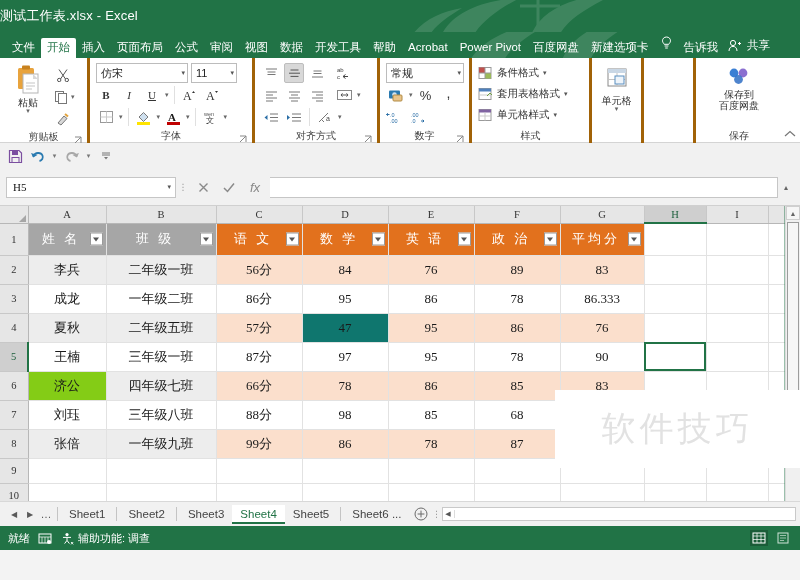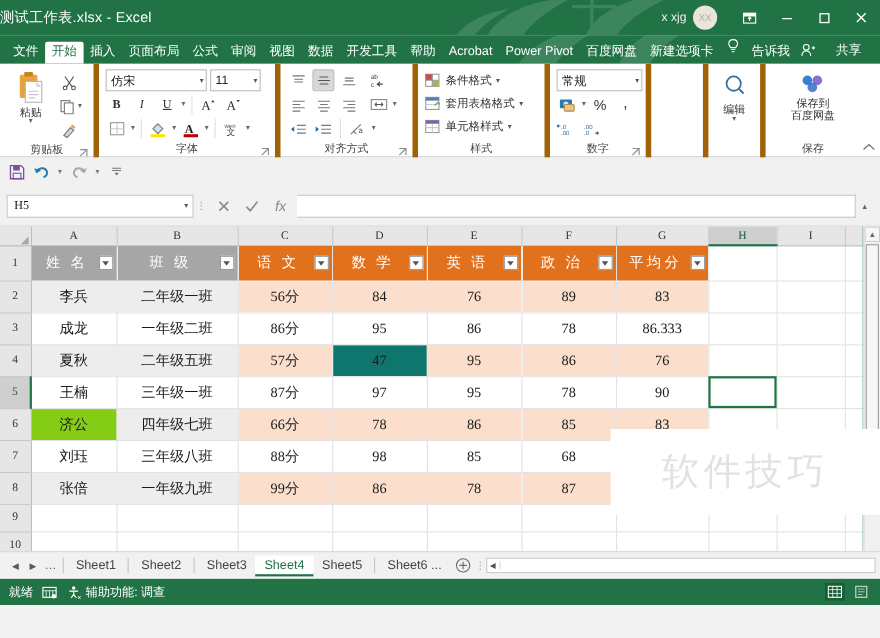--- a/index.html
+++ b/index.html
@@ -39,30 +39,30 @@
     padding-left: 6px; position: relative; overflow: hidden;
   }
   .rt-leaf { position: absolute; top: -18px; right: 120px; width: 230px; height: 46px;
     opacity: .13; pointer-events: none; }
   .rtab {
     color: #fff; font-size: 11.5px; padding: 4px 6px 5px 6px; white-space: nowrap;
     line-height: 1; z-index: 2;
   }
   .rtab.active { background: #fff; color: #217346; border-radius: 2px 2px 0 0; }
   .rtab-icon { z-index: 2; color: #fff; padding: 2px 6px 4px; }
-  .share-tab { display: flex; align-items: center; gap: 18px; z-index: 2;
+  .share-tab { display: flex; align-items: center; gap: 5px; z-index: 2;
     color: #fff; font-size: 11.5px; padding: 4px 8px 5px 4px; }
 
   
   .ribbon {
     height: 85px; background: #fff; border-bottom: 1px solid #d4d4d4;
     display: flex; position: relative;
   }
   .rgroup { position: relative; height: 85px; display: flex; flex-direction: column;
-    border-right: 5px solid #a16207; }
+    border-right: 3px solid #a16207; }
   .rgroup-body { flex: 1; display: flex; align-items: flex-start; padding: 4px 5px 0; }
   .rgroup-label { height: 15px; font-size: 10px; color: #444; text-align: center;
     line-height: 15px; position: relative; }
   .dlg-launcher { position: absolute; right: 4px; bottom: 1px; width: 9px; height: 9px;
     color: #888; }
   .big-btn { display: flex; flex-direction: column; align-items: center; width: 46px;
     font-size: 10px; color: #333; padding-top: 2px; }
   .big-btn .lbl { margin-top: 1px; line-height: 11px; text-align: center; }
   .caret { font-size: 7px; color: #666; line-height: 6px; }
   .small-row { display: flex; align-items: center; gap: 3px; height: 22px; }
@@ -186,46 +186,20 @@
 <div id="app">
 
   <div class="titlebar">
     <svg class="tb-leaf" viewBox="0 0 240 44">
       <path d="M30 44 C40 20 70 6 110 4 C90 14 70 28 62 44 Z" fill="#ffffff"></path>
       <path d="M120 44 C128 18 160 2 205 0 C180 12 155 26 148 44 Z" fill="#ffffff"></path>
       <path d="M128 0 L128 44 M110 12 L150 12" stroke="#ffffff" stroke-width="3" fill="none"></path>
       <path d="M0 44 C12 26 30 18 52 14 C36 24 24 32 18 44 Z" fill="#ffffff"></path>
     </svg>
     <div class="title-text">测试工作表.xlsx  -  Excel</div>
-    <div class="tb-right">
-      <span class="acct-name">x xjg</span>
-      <span class="avatar">XX</span>
-      <span class="winbtn">
-        <svg width="13" height="13" viewBox="0 0 13 13">
-            <rect x="1" y="2" width="11" height="9" fill="none" stroke="#fff"></rect>
-            <rect x="1" y="2" width="11" height="3" fill="#fff"></rect>
-            <path d="M6.5 5.5 L6.5 9 M5 7.2 L6.5 5.6 L8 7.2" stroke="#fff" fill="none"></path>
-          </svg>
-      </span>
-      <span class="winbtn">
-        <svg width="13" height="13" viewBox="0 0 13 13">
-            <path d="M2 7 H11" stroke="#fff" stroke-width="1.2"></path>
-          </svg>
-      </span>
-      <span class="winbtn">
-        <svg width="13" height="13" viewBox="0 0 13 13">
-            <rect x="2.5" y="2.5" width="8" height="8" fill="none" stroke="#fff" stroke-width="1.2"></rect>
-          </svg>
-      </span>
-      <span class="winbtn close">
-        <svg width="14" height="14" viewBox="0 0 14 14">
-            <path d="M3 3 L11 11 M11 3 L3 11" stroke="#fff" stroke-width="1.3"></path>
-          </svg>
-      </span>
-    </div>
   </div>
 
   <div class="ribbon-tabs">
     <svg class="rt-leaf" viewBox="0 0 230 46">
       <path d="M20 46 C34 24 66 10 104 8 C82 18 62 32 54 46 Z" fill="#ffffff"></path>
       <path d="M112 46 C122 20 154 4 196 2 C172 14 148 28 140 46 Z" fill="#ffffff"></path>
     </svg>
     <div class="rtab">文件</div>
     <div class="rtab active">开始</div>
     <div class="rtab">插入</div>
@@ -465,20 +439,68 @@
         <span>对齐方式</span>
         <span class="dlg-launcher">
           <svg width="9" height="9" viewBox="0 0 9 9">
               <path d="M1 1 H7 V7" fill="none" stroke="#888"></path>
               <path d="M1 7 L7 1" stroke="#888"></path>
             </svg>
         </span>
       </div>
     </div>
 
+    <div class="rgroup" style="width:92px">
+      <div class="rgroup-body" style="flex-direction:column;padding:4px 6px 0">
+        <div class="small-row">
+          <div class="combo" style="width:78px">
+            <span class="cv">常规</span>
+            <span class="cc">▾</span>
+          </div>
+        </div>
+        <div class="small-row">
+          <span class="sb">
+            <svg width="16" height="14" viewBox="0 0 16 14">
+                <rect x="1" y="2.5" width="11" height="8" rx="1" fill="#2a7ab0"></rect>
+                <circle cx="6.5" cy="6.5" r="2.3" fill="#cfe3f2"></circle>
+                <rect x="5" y="7" width="9" height="6" rx="1" fill="#e8c48a" stroke="#b28b45"></rect>
+              </svg>
+          </span>
+          <span class="caret">▾</span>
+          <span class="sb" style="font-size:13px;color:#333">%</span>
+          <span class="sb" style="font-size:14px;color:#333;padding-bottom:5px">,</span>
+        </div>
+        <div class="small-row">
+          <span class="sb">
+            <svg width="20" height="14" viewBox="0 0 20 14">
+                <text x="4" y="7" font-size="5.5" font-family="Liberation Sans, sans-serif" fill="#2a6ea6">.0</text>
+                <text x="4" y="13" font-size="5.5" font-family="Liberation Sans, sans-serif" fill="#2a6ea6">.00</text>
+                <path d="M3.5 4.5 L0.5 4.5 M1.8 3.2 L0.5 4.5 L1.8 5.8" stroke="#2a6ea6" fill="none"></path>
+              </svg>
+          </span>
+          <span class="sb">
+            <svg width="20" height="14" viewBox="0 0 20 14">
+                <text x="2" y="7" font-size="5.5" font-family="Liberation Sans, sans-serif" fill="#2a6ea6">.00</text>
+                <text x="2" y="13" font-size="5.5" font-family="Liberation Sans, sans-serif" fill="#2a6ea6">.0</text>
+                <path d="M12 11 L15 11 M13.7 9.7 L15 11 L13.7 12.3" stroke="#2a6ea6" fill="none"></path>
+              </svg>
+          </span>
+        </div>
+      </div>
+      <div class="rgroup-label">
+        <span>数字</span>
+        <span class="dlg-launcher">
+          <svg width="9" height="9" viewBox="0 0 9 9">
+              <path d="M1 1 H7 V7" fill="none" stroke="#888"></path>
+              <path d="M1 7 L7 1" stroke="#888"></path>
+            </svg>
+        </span>
+      </div>
+    </div>
+
     <div class="rgroup" style="width:120px">
       <div class="rgroup-body" style="flex-direction:column;padding:4px 4px 0">
         <div class="menu-item">
           <span class="ico">
             <svg width="15" height="14" viewBox="0 0 15 14">
                 <rect x="1" y="1.5" width="12" height="11" fill="#fff" stroke="#9a9a9a"></rect>
                 <rect x="1" y="1.5" width="6" height="5.5" fill="#c0504d"></rect>
                 <rect x="7" y="7" width="6" height="5.5" fill="#9bbb59"></rect>
                 <path d="M7 1.5 V12.5 M1 7 H13" stroke="#9a9a9a"></path>
               </svg>
@@ -506,85 +528,39 @@
                 <path d="M1 8 H13 M7 4.5 V12.5" stroke="#c9c9c9"></path>
               </svg>
           </span>
           <span>单元格样式</span>
           <span class="mi-caret">▾</span>
         </div>
       </div>
       <div class="rgroup-label">样式</div>
     </div>
 
-    <div class="rgroup" style="width:92px">
-      <div class="rgroup-body" style="flex-direction:column;padding:4px 6px 0">
-        <div class="small-row">
-          <div class="combo" style="width:78px">
-            <span class="cv">常规</span>
-            <span class="cc">▾</span>
-          </div>
-        </div>
-        <div class="small-row">
-          <span class="sb">
-            <svg width="16" height="14" viewBox="0 0 16 14">
-                <rect x="1" y="2.5" width="11" height="8" rx="1" fill="#2a7ab0"></rect>
-                <circle cx="6.5" cy="6.5" r="2.3" fill="#cfe3f2"></circle>
-                <rect x="5" y="7" width="9" height="6" rx="1" fill="#e8c48a" stroke="#b28b45"></rect>
-              </svg>
-          </span>
-          <span class="caret">▾</span>
-          <span class="sb" style="font-size:13px;color:#333">%</span>
-          <span class="sb" style="font-size:14px;color:#333;padding-bottom:5px">,</span>
-        </div>
-        <div class="small-row">
-          <span class="sb">
-            <svg width="20" height="14" viewBox="0 0 20 14">
-                <text x="4" y="7" font-size="5.5" font-family="Liberation Sans, sans-serif" fill="#2a6ea6">.0</text>
-                <text x="4" y="13" font-size="5.5" font-family="Liberation Sans, sans-serif" fill="#2a6ea6">.00</text>
-                <path d="M3.5 4.5 L0.5 4.5 M1.8 3.2 L0.5 4.5 L1.8 5.8" stroke="#2a6ea6" fill="none"></path>
-              </svg>
-          </span>
-          <span class="sb">
-            <svg width="20" height="14" viewBox="0 0 20 14">
-                <text x="2" y="7" font-size="5.5" font-family="Liberation Sans, sans-serif" fill="#2a6ea6">.00</text>
-                <text x="2" y="13" font-size="5.5" font-family="Liberation Sans, sans-serif" fill="#2a6ea6">.0</text>
-                <path d="M12 11 L15 11 M13.7 9.7 L15 11 L13.7 12.3" stroke="#2a6ea6" fill="none"></path>
-              </svg>
-          </span>
-        </div>
-      </div>
-      <div class="rgroup-label">
-        <span>数字</span>
-        <span class="dlg-launcher">
-          <svg width="9" height="9" viewBox="0 0 9 9">
-              <path d="M1 1 H7 V7" fill="none" stroke="#888"></path>
-              <path d="M1 7 L7 1" stroke="#888"></path>
-            </svg>
-        </span>
-      </div>
-    </div>
-
-    <div class="rgroup" style="width:52px">
-      <div class="rgroup-label"></div>
-    </div>
-
     <div class="rgroup" style="width:52px">
       <div class="rgroup-body" style="justify-content:center">
         <div class="big-btn">
           <span class="ico">
             <svg width="30" height="30" viewBox="0 0 30 30">
-                <circle cx="14" cy="12" r="6.5" fill="none" stroke="#3a6ea5" stroke-width="1.6"></circle>
-                <path d="M18.8 16.8 L23 21" stroke="#3a6ea5" stroke-width="1.8"></path>
-              </svg>
-          </span>
-          <span class="lbl">编辑</span>
+                <rect x="6" y="5" width="18" height="17" fill="#fff" stroke="#8a8a8a"></rect>
+                <rect x="6" y="5" width="18" height="4" fill="#c9d7e5"></rect>
+                <path d="M15 9 V22 M6 15.5 H24" stroke="#c2c2c2"></path>
+                <rect x="13" y="12" width="9" height="8" fill="#eef4fa" stroke="#5b8fc0"></rect>
+              </svg>
+          </span>
+          <span class="lbl">单元格</span>
           <span class="caret">▾</span>
         </div>
       </div>
+      <div class="rgroup-label"></div>
+    </div>
+
+    <div class="rgroup" style="width:52px">
       <div class="rgroup-label"></div>
     </div>
 
     <div class="rgroup" style="width:86px;border-right:none">
       <div class="rgroup-body" style="justify-content:center">
         <div class="big-btn" style="width:72px">
           <span class="ico">
             <svg width="26" height="24" viewBox="0 0 26 24">
                 <circle cx="8" cy="9" r="4.4" fill="#3b7fd4"></circle>
                 <circle cx="17" cy="9" r="4.4" fill="#8a6fd0"></circle>

